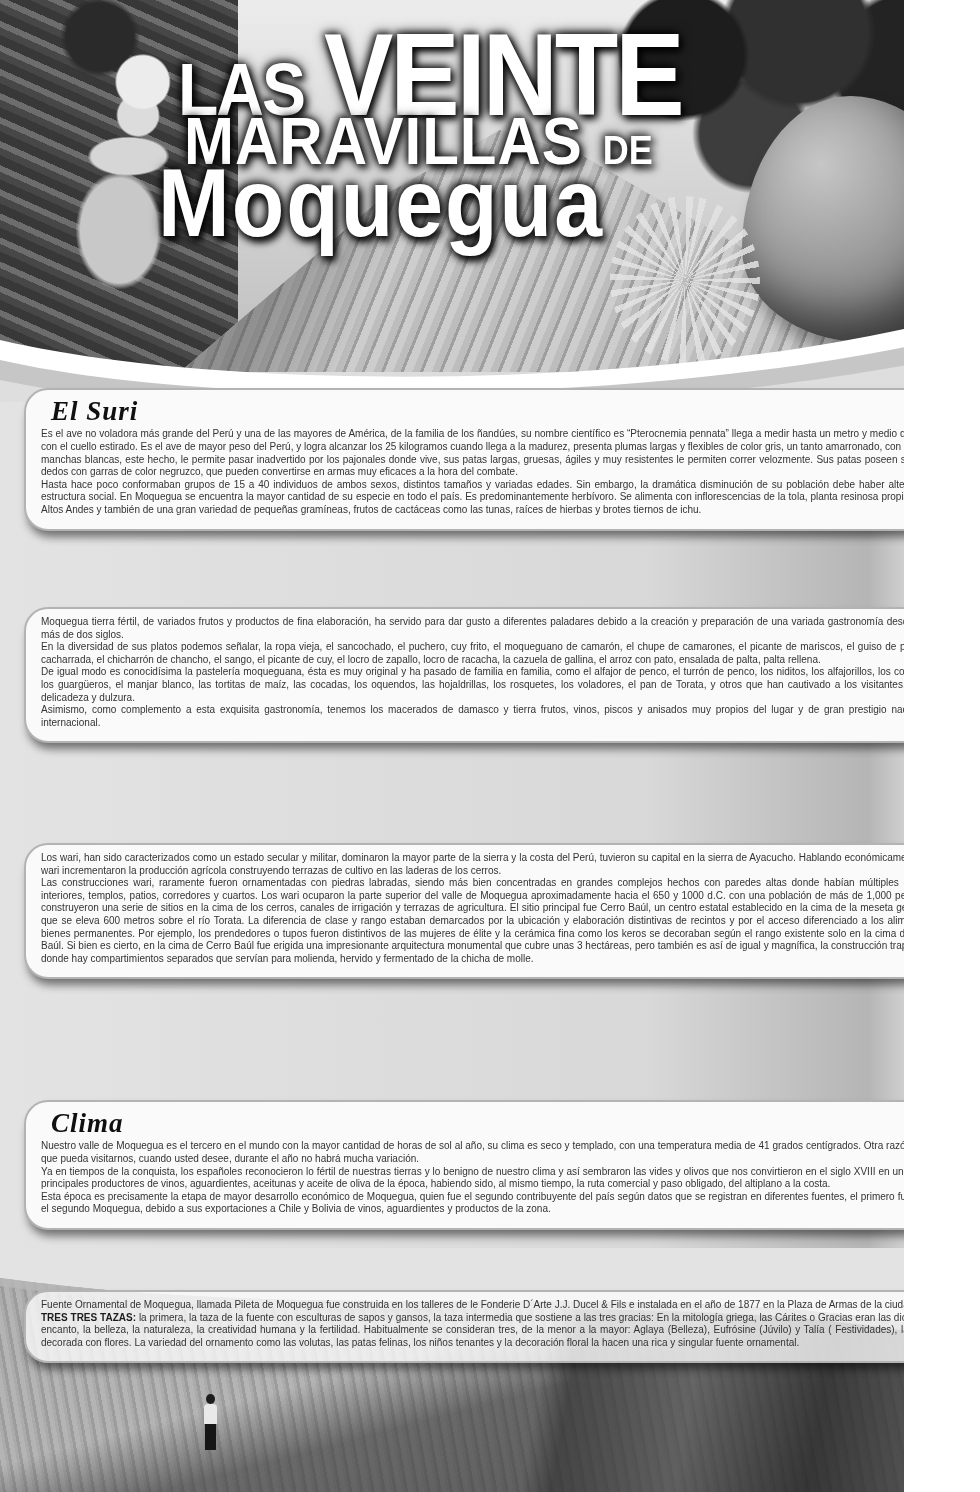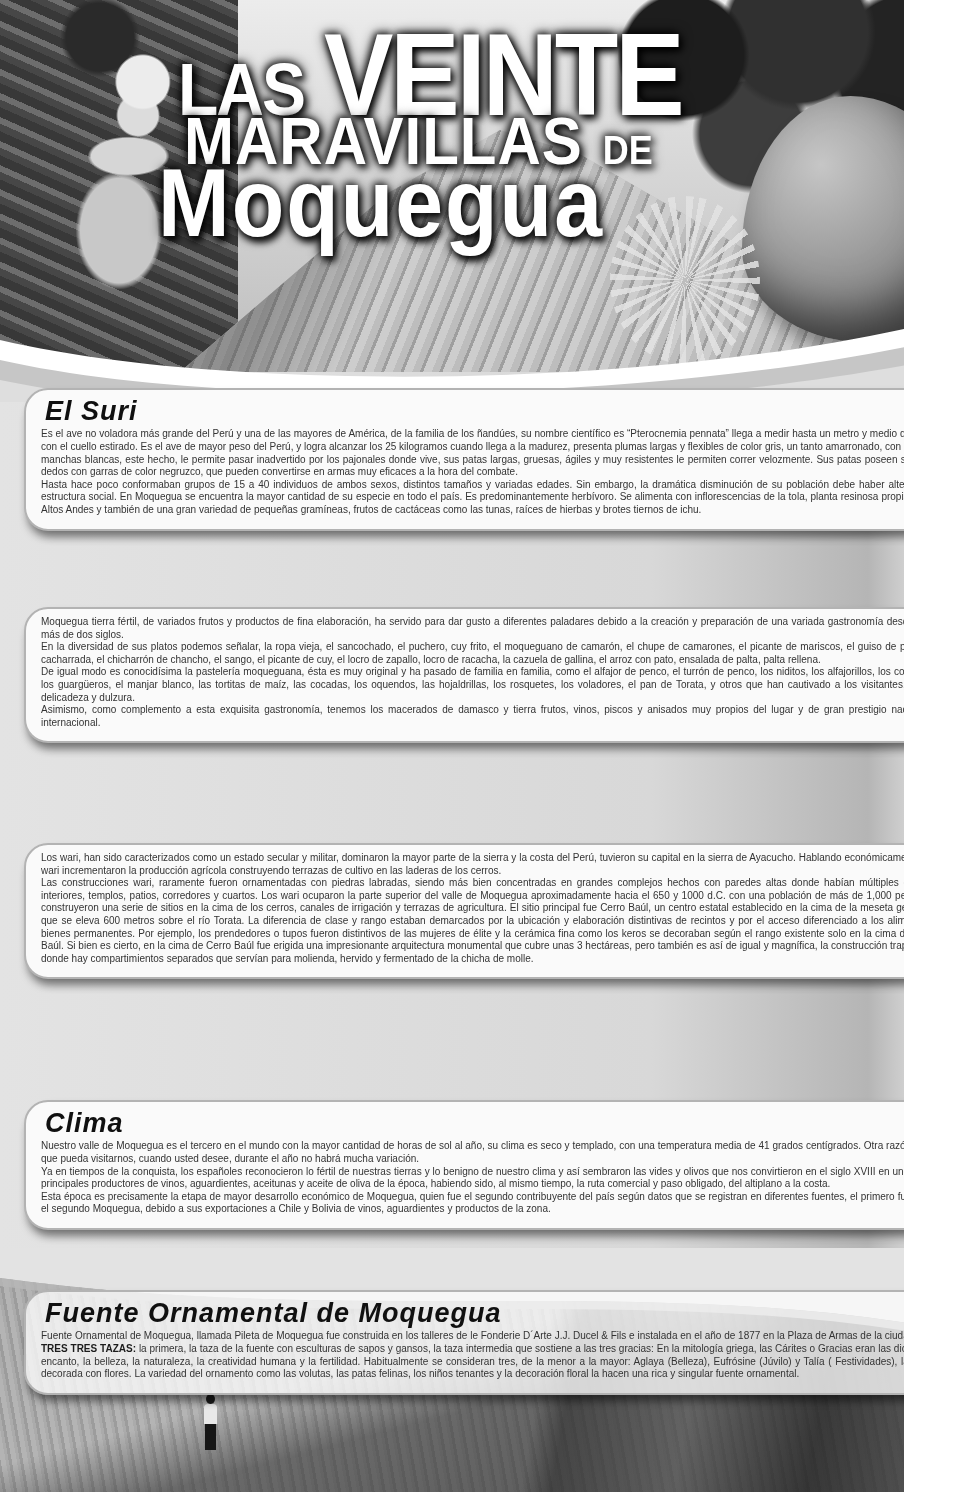--- a/index.html
+++ b/index.html
@@ -64,21 +64,21 @@
   
   .swoosh-top{position:absolute;left:0;top:282px;width:980px;height:120px;}
   
   .panel{
     position:absolute;left:24px;width:932px;box-sizing:border-box;
     padding:7px 15px 12px 15px;
     background:#fafafa;border:2px solid #b3b3b3;border-radius:24px;
     box-shadow:0 9px 10px -4px rgba(0,0,0,.38),5px 6px 8px rgba(0,0,0,.22);
   }
   .panel h2{
-    margin:0 0 3px 4px;font-family:Liberation Sans, sans-serif;font-style:italic;font-weight:bold;
+    margin:0 0 3px 10px;font-family:Liberation Serif, serif;font-style:italic;font-weight:bold;
     font-size:27px;letter-spacing:1px;color:#101010;line-height:1.05;
   }
   .panel p{
     margin:0;font-size:10px;line-height:1.26;color:#333;text-align:justify;
   }
   .panel p b{color:#1c1c1c;}
   .p1{top:388px;} .p2{top:607px;} .p3{top:843px;} .p4{top:1100px;}
   .p5{top:1290px;background:rgba(250,250,250,.8);}
   
   .footer-photo{
@@ -158,21 +158,20 @@
       <div class="torso"></div>
       <div class="legs"></div>
     </div>
   </div>
   <svg class="footer-swoosh" viewBox="0 0 980 100" preserveAspectRatio="none">
     <path d="M0,0 L980,0 L980,88 C660,22 360,80 0,30 Z" fill="#e3e3e3"></path>
     <path d="M0,30 C360,80 660,22 980,88 L980,96 C660,30 360,88 0,38 Z" fill="#b6b6b6" opacity="0.85"></path>
   </svg>
 
   <section class="panel p5">
-    <h2>Fuente Ornamental de Moquegua</h2>
     <p>Fuente Ornamental de Moquegua, llamada Pileta de Moquegua fue construida en los talleres de le Fonderie D´Arte J.J. Ducel &amp; Fils e instalada en el año de 1877 en la Plaza de Armas de la ciudad.</p>
     <p>
       <b>TRES TRES TAZAS:</b>
       <span>la primera, la taza de la fuente con esculturas de sapos y gansos, la taza intermedia que sostiene a las tres gracias: En la mitología griega, las Cárites o Gracias eran las diosas del encanto, la belleza, la naturaleza, la creatividad humana y la fertilidad. Habitualmente se consideran tres, de la menor a la mayor: Aglaya (Belleza), Eufrósine (Júvilo) y Talía ( Festividades), la última decorada con flores. La variedad del ornamento como las volutas, las patas felinas, los niños tenantes y la decoración floral la hacen una rica y singular fuente ornamental.</span>
     </p>
   </section>
 
 </div>
 
 </body></html>

